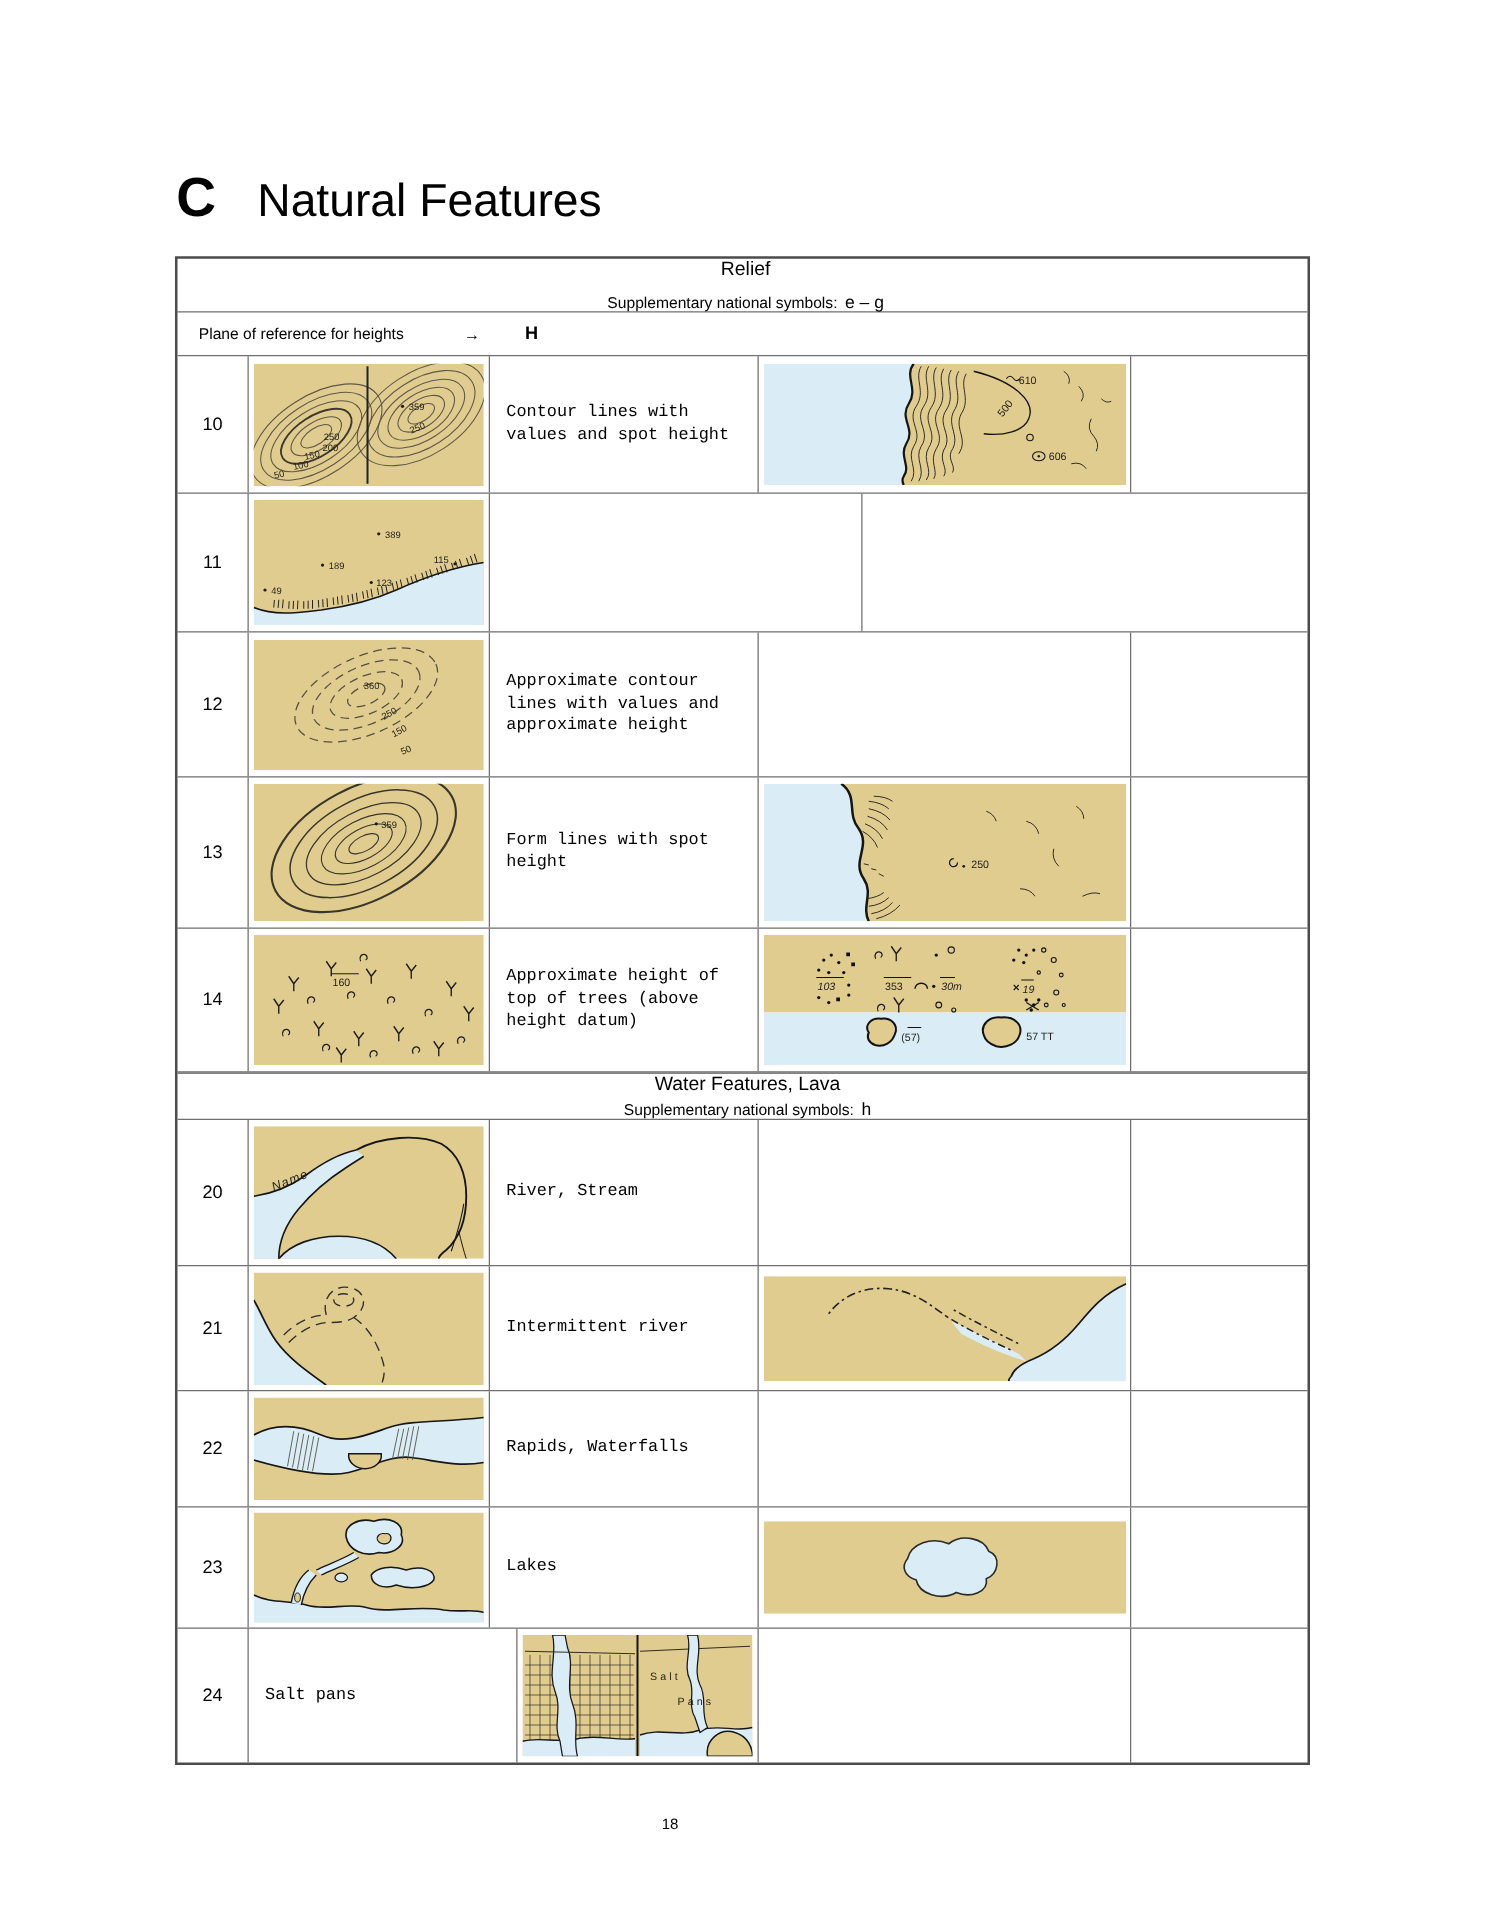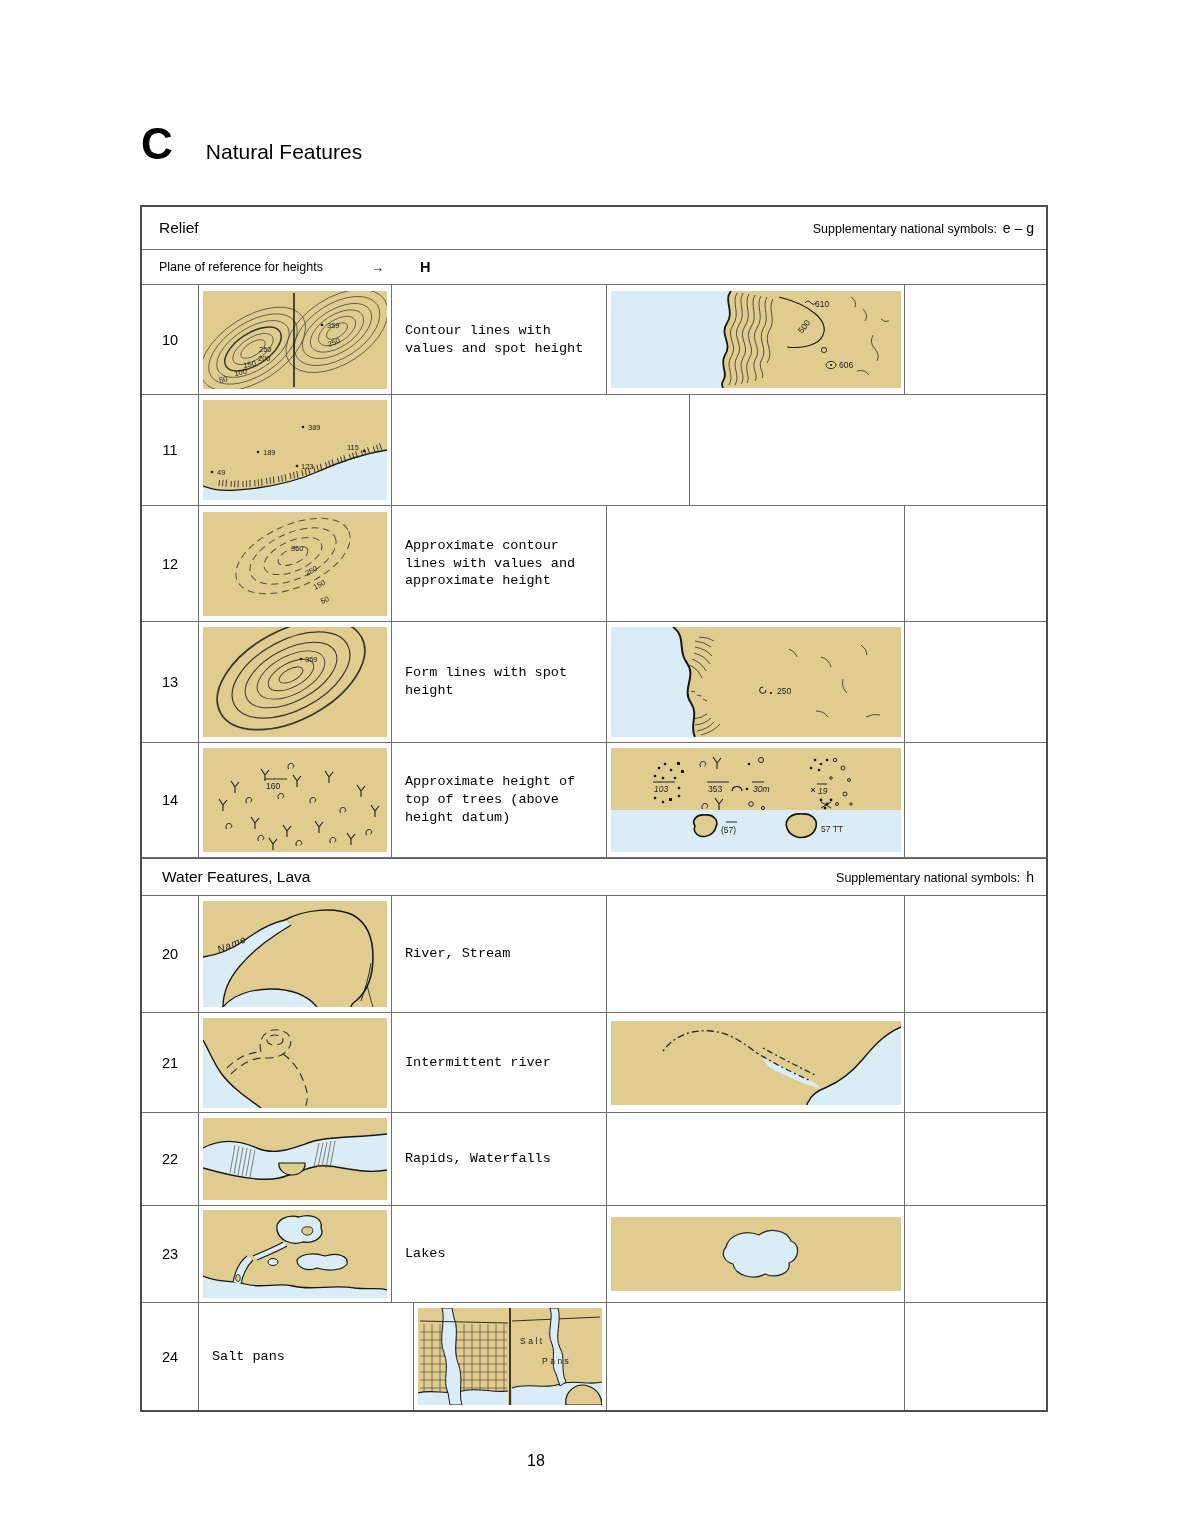--- a/index.html
+++ b/index.html
@@ -1,38 +1,38 @@
 <!DOCTYPE html>
 <html><head>
 <meta charset="utf-8">
 <style>
   html,body{margin:0;padding:0;background:#fff;}
   body{font-family:"Liberation Sans","DejaVu Sans",sans-serif;color:#000;}
   .page{position:relative;width:1190px;height:1540px;background:#fff;overflow:hidden;}
   .titlebar{position:absolute;left:141px;top:92px;display:flex;align-items:baseline;}
   .letter{font-size:44px;font-weight:700;line-height:1;}
-  .h1{font-size:21px;margin-left:33px;margin-top:48px;}
+  .h1{font-size:37px;margin-left:33px;margin-top:48px;}
   .tbl{position:absolute;left:140px;top:205px;width:908px;border:2px solid #4c4c4c;box-sizing:border-box;background:#fff;}
   .row{display:flex;border-bottom:1px solid #6f6f6f;box-sizing:border-box;}
   .row:last-child{border-bottom:0;}
-  .sechead{justify-content:space-between;align-items:center;padding:0 12px 0 17px;}
+  .sechead{justify-content:space-between;align-items:center;padding:0 12px 0 17px;flex-direction:column;}
   .sechead.btop{border-top:1px solid #5a5a5a;padding-left:20px;}
   .st{font-size:15.5px;}
   .snwrap{font-size:12.5px;display:flex;align-items:baseline;}
   .sr{font-size:14px;margin-left:6px;}
   .planerow{align-items:center;padding-left:17px;font-size:12.5px;}
   .planerow .arrow{margin-left:48px;font-size:13px;}
   .planerow .pv{margin-left:36px;font-size:14.5px;font-weight:700;}
   .cell{box-sizing:border-box;border-right:1px solid #6f6f6f;display:flex;align-items:center;justify-content:center;}
   .cnum{width:57px;font-size:14.5px;}
   .csym1{width:193px;}
   .cdesc{width:215px;justify-content:flex-start;padding:0 13px;font-size:13.5px;line-height:1.32;font-family:Liberation Mono, monospace;}
   .csym2{width:298px;}
   .clast{flex:1;border-right:0;}
-  .pageno{position:absolute;left:0;width:1072px;top:1452px;text-align:center;font-size:16px;}
+  .pageno{position:absolute;left:0;width:1072px;top:1452px;text-align:center;font-size:12px;}
   svg{display:block;}
   svg text{font-family:"Liberation Sans","DejaVu Sans",sans-serif;fill:#1f1d16;}
   .mlab{font-size:7.5px;}
   .mlab8{font-size:8.5px;}
   .ital{font-style:italic;}
   .thin{stroke:#5d5748;stroke-width:0.85;fill:none;}
   .thinb{stroke:#3c382d;stroke-width:1.5;fill:none;}
   .coast{stroke:#161616;fill:none;}
   .ridge{stroke:#24221c;stroke-width:0.75;fill:none;}
 </style>

